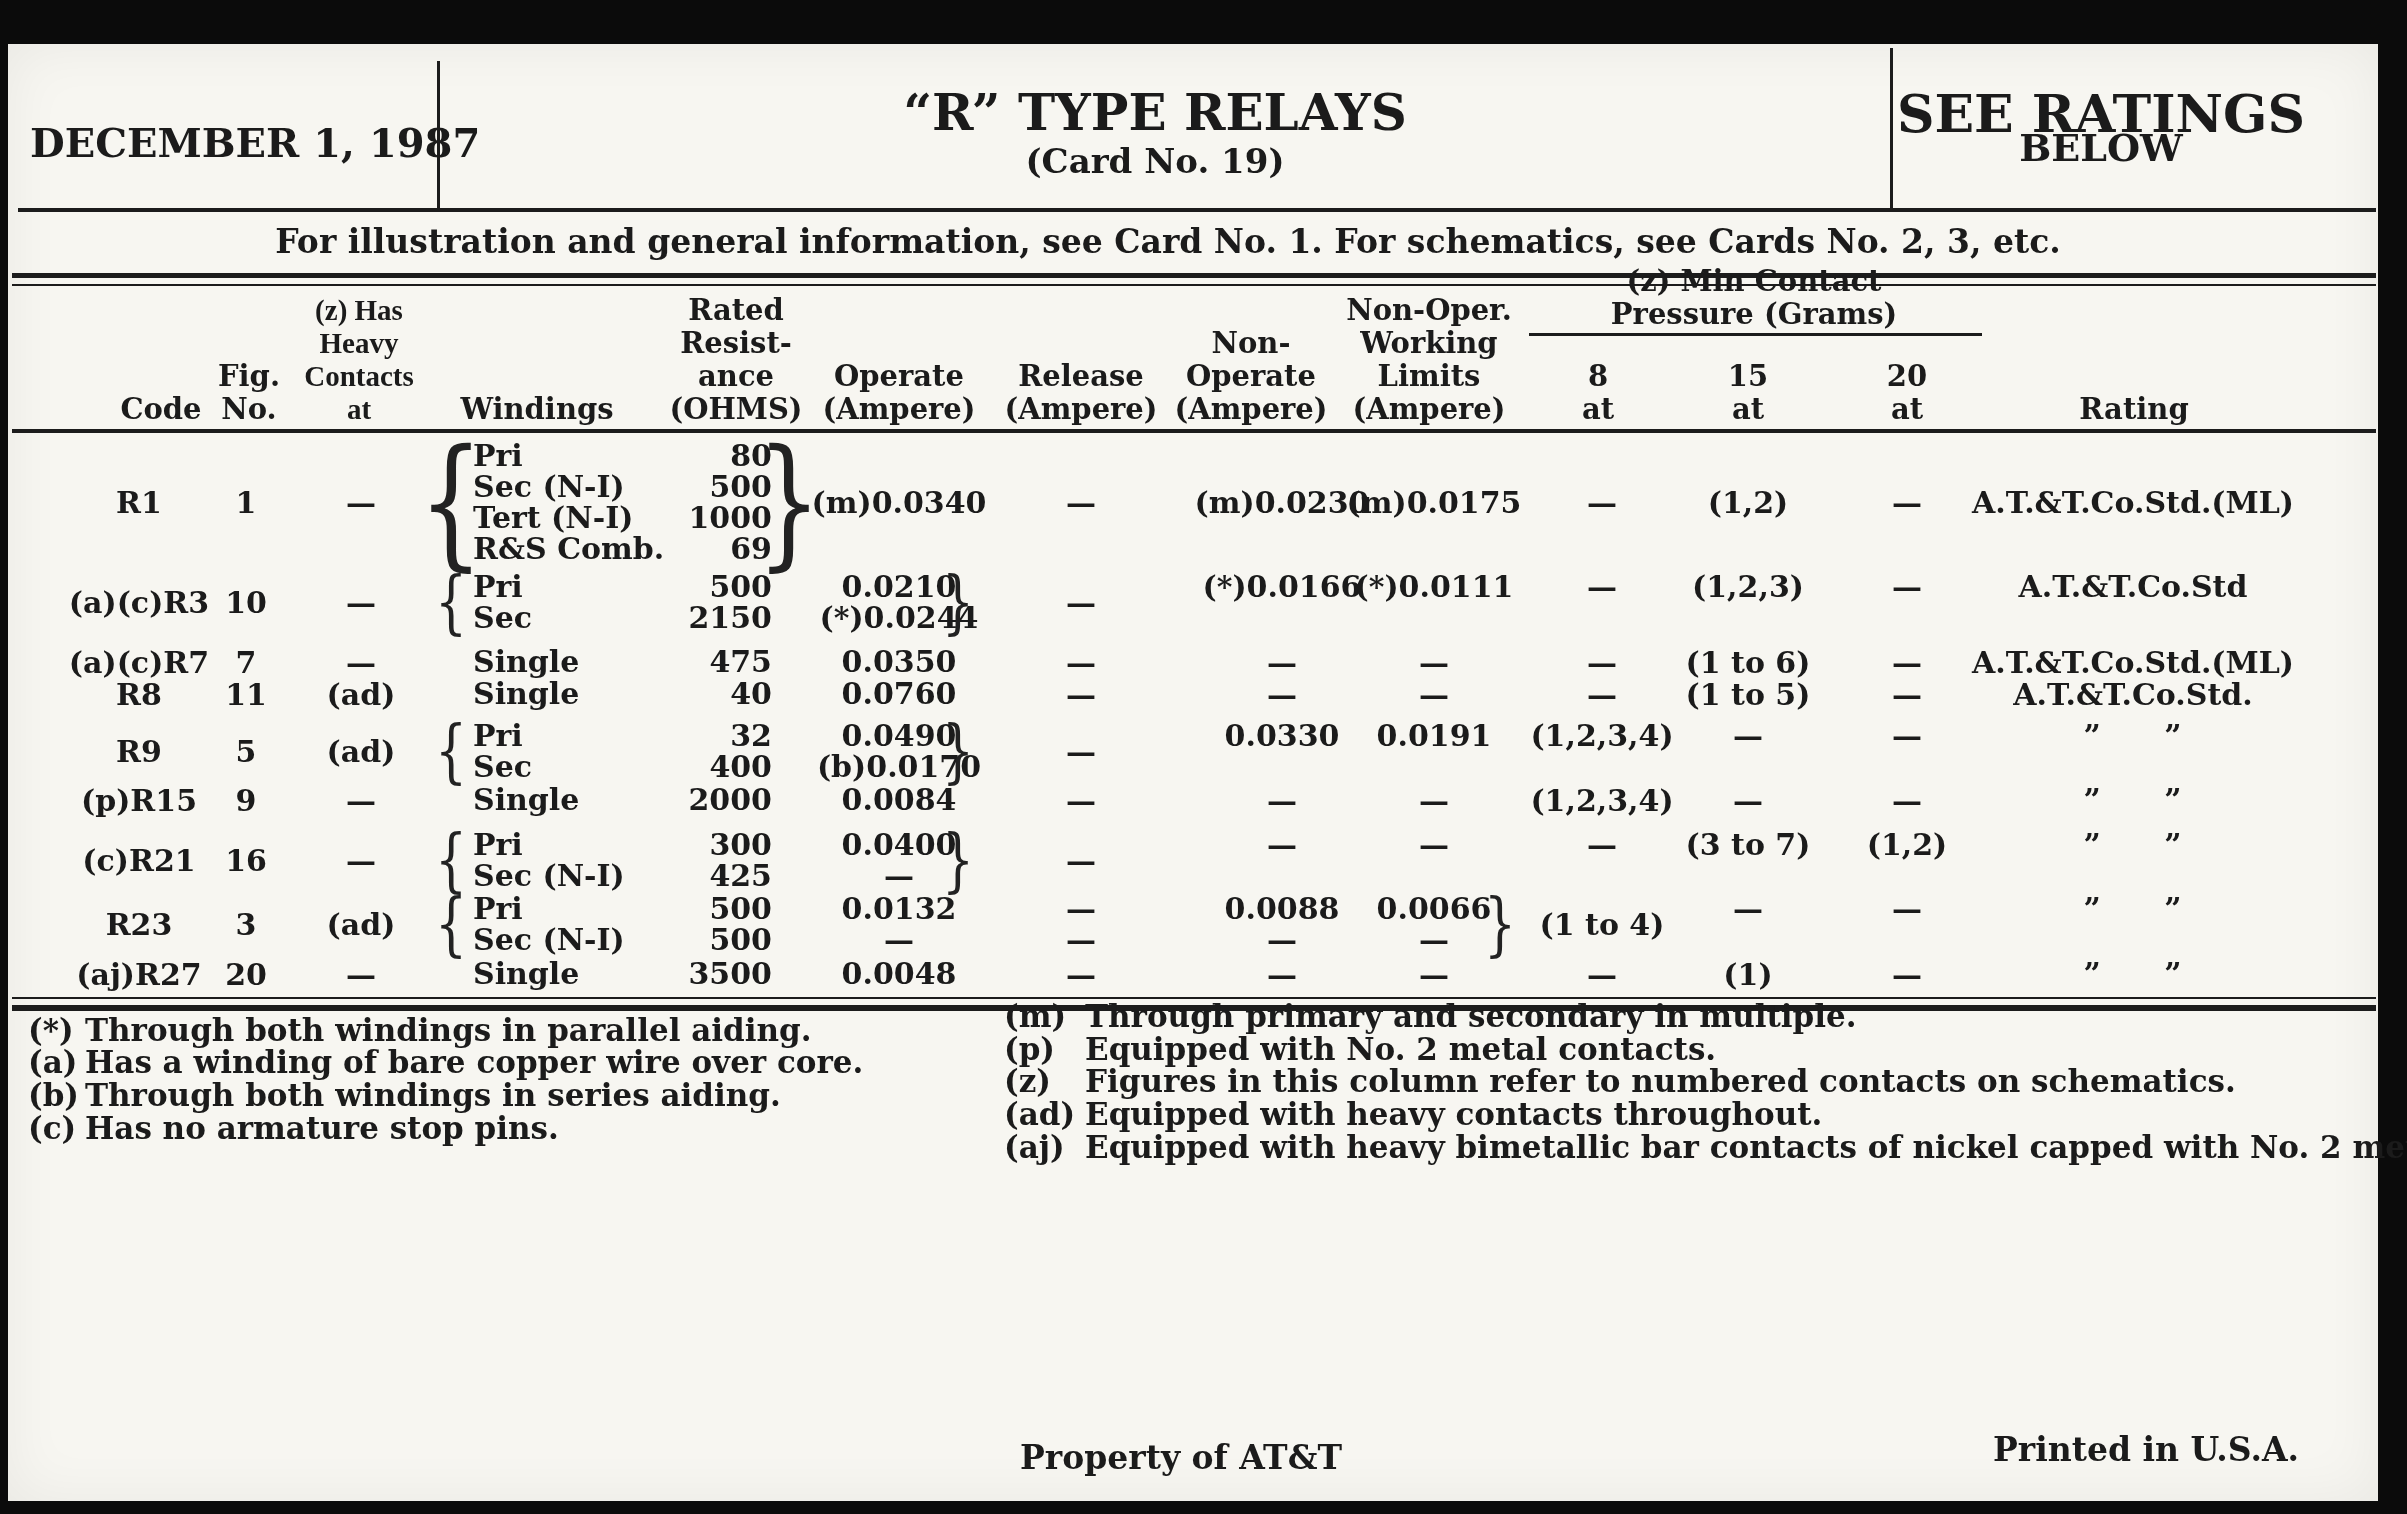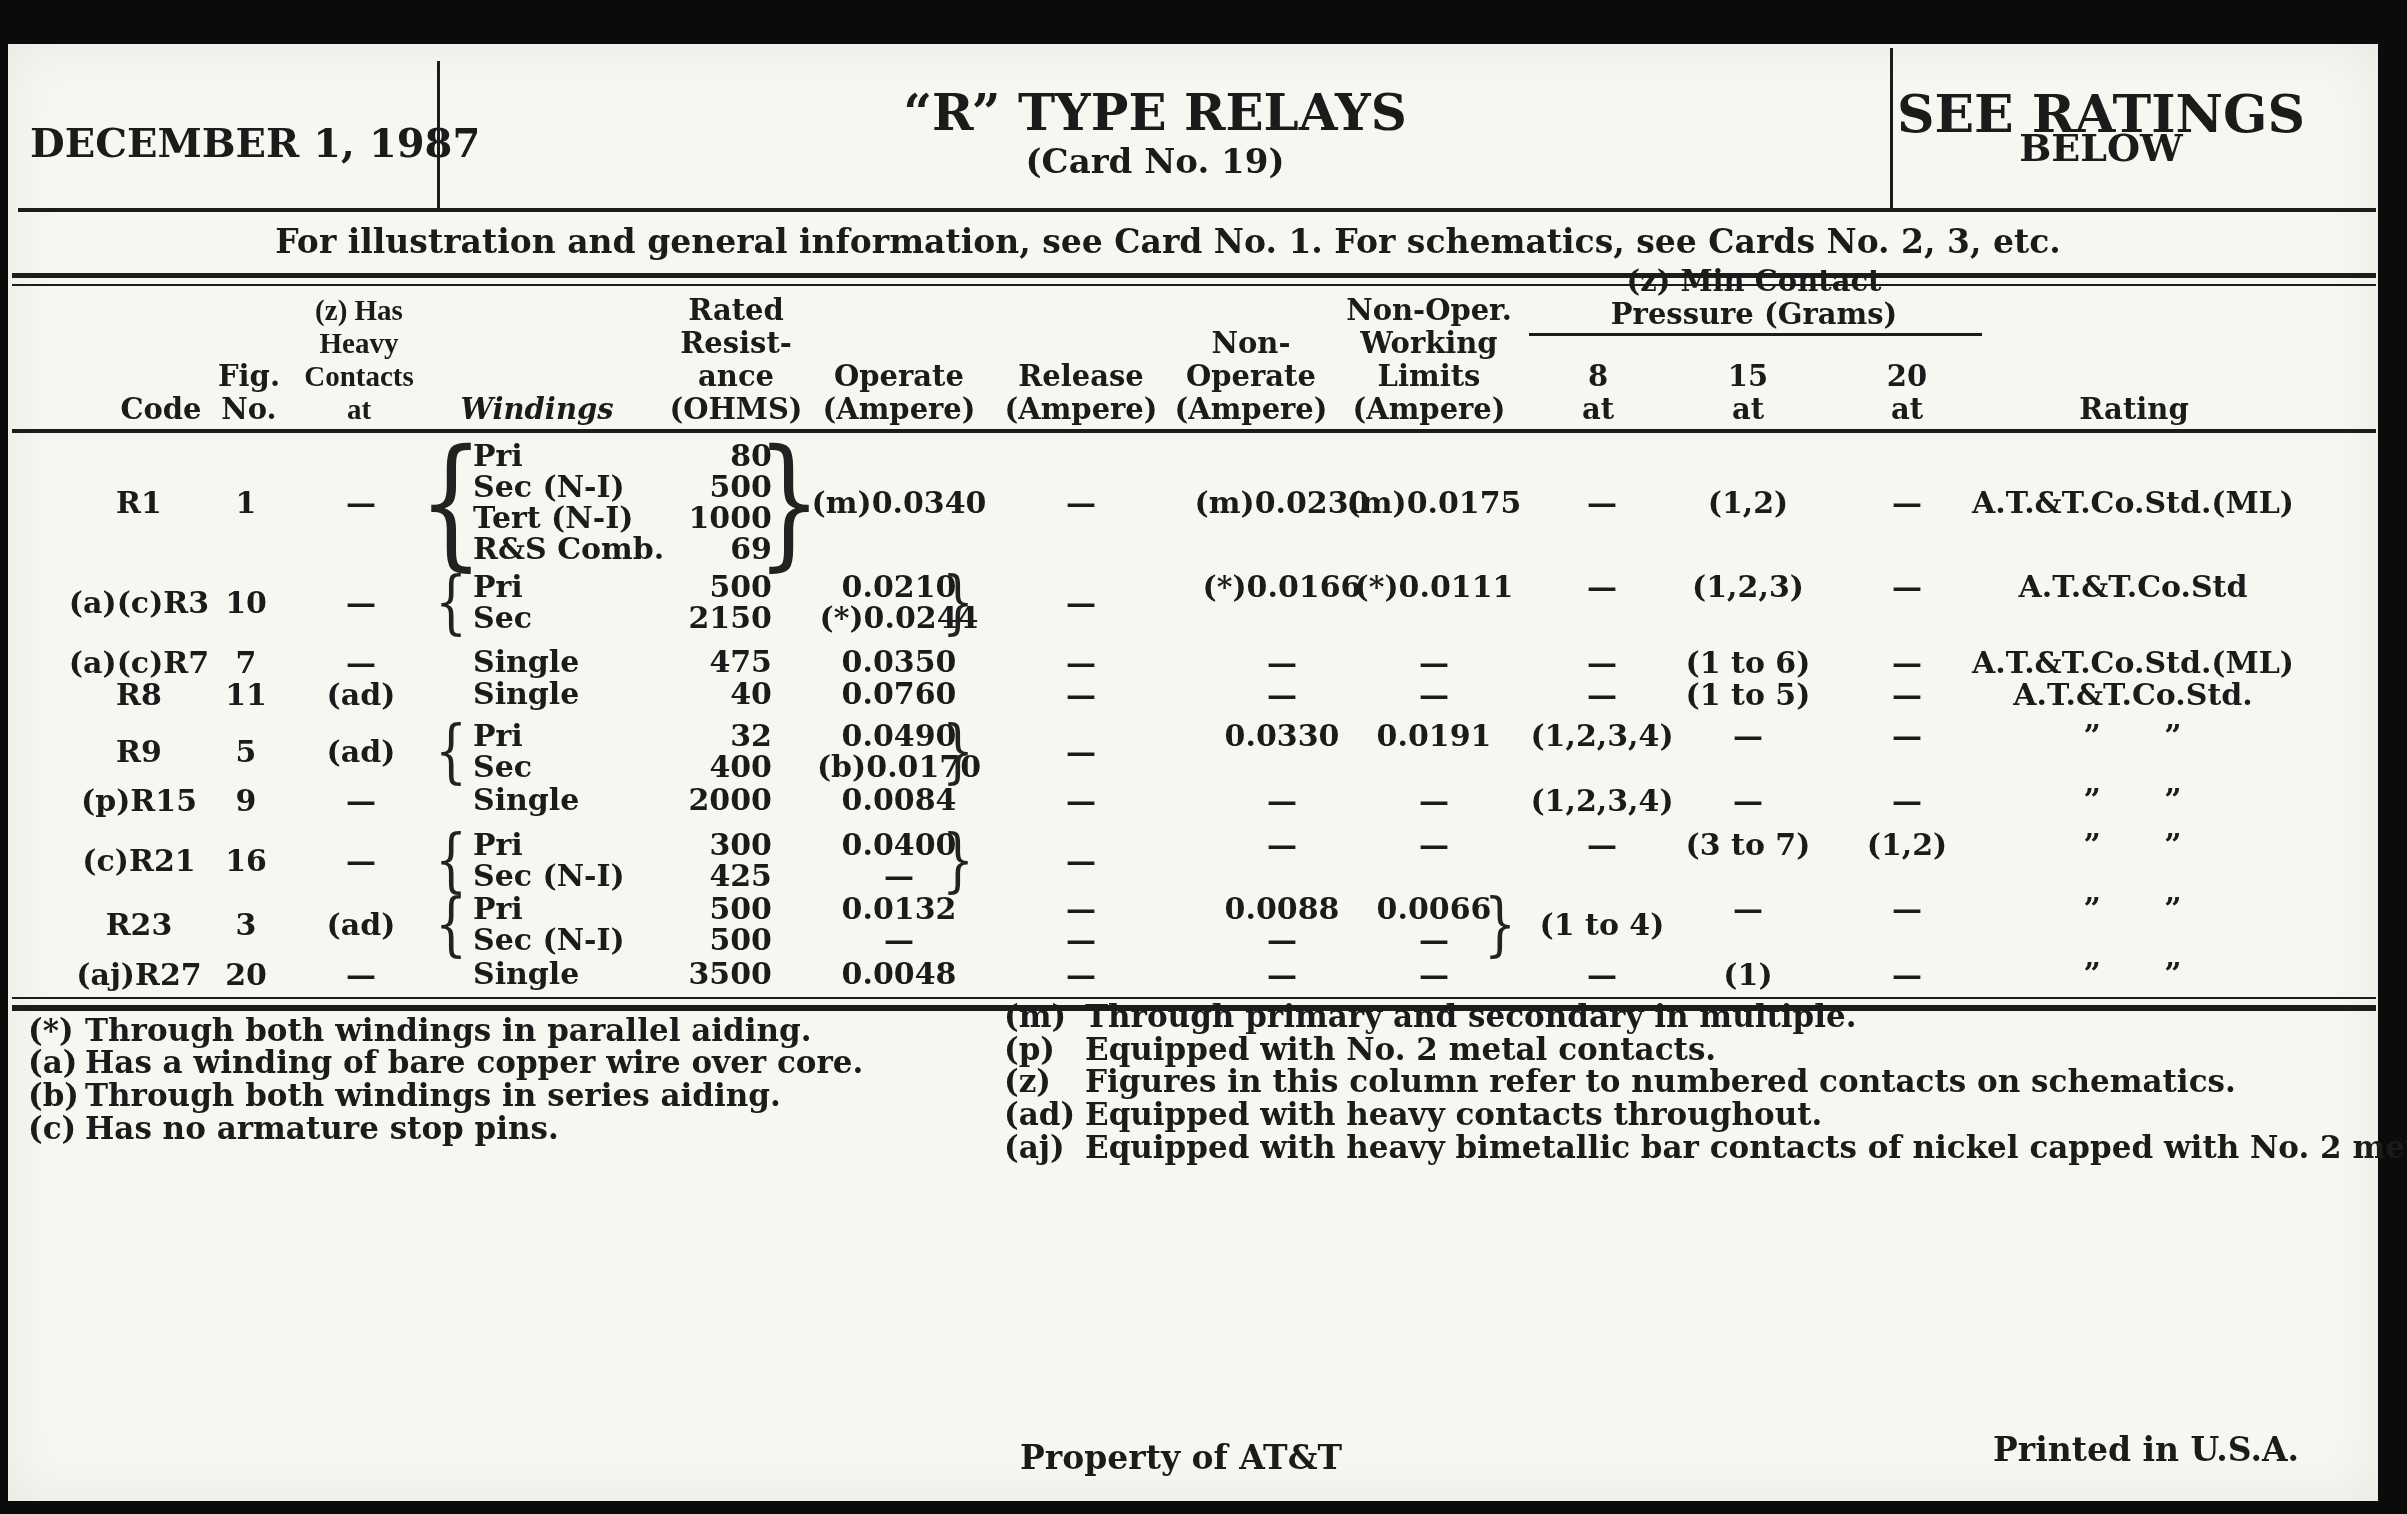--- a/index.html
+++ b/index.html
@@ -57,21 +57,21 @@
       <div class="abs ctr hline" style="left: 249px; bottom: 1089px;">
         <div>Fig.</div>
         <div>No.</div>
       </div>
       <div class="abs ctr hline" style="left: 359px; bottom: 1089px; font-family: Liberation Serif, serif;">
         <div>(z) Has</div>
         <div>Heavy</div>
         <div>Contacts</div>
         <div>at</div>
       </div>
-      <div class="abs ctr hline" style="left: 537px; bottom: 1089px; font-style: italic;">
+      <div class="abs ctr hline" style="left: 537px; bottom: 1089px;">
         <div>Windings</div>
       </div>
       <div class="abs ctr hline" style="left: 736px; bottom: 1089px;">
         <div>Rated</div>
         <div>Resist-</div>
         <div>ance</div>
         <div>(OHMS)</div>
       </div>
       <div class="abs ctr hline" style="left: 899px; bottom: 1089px;">
         <div>Operate</div>

